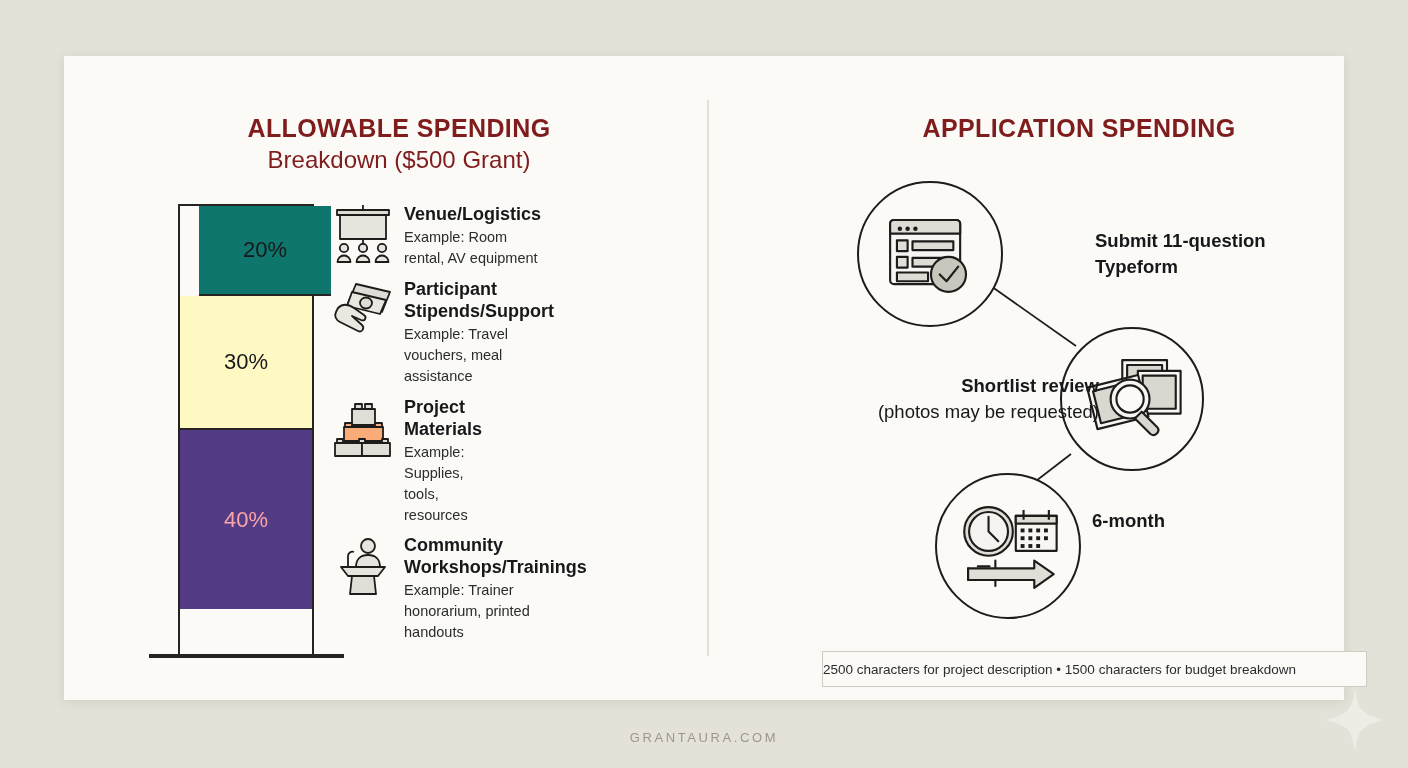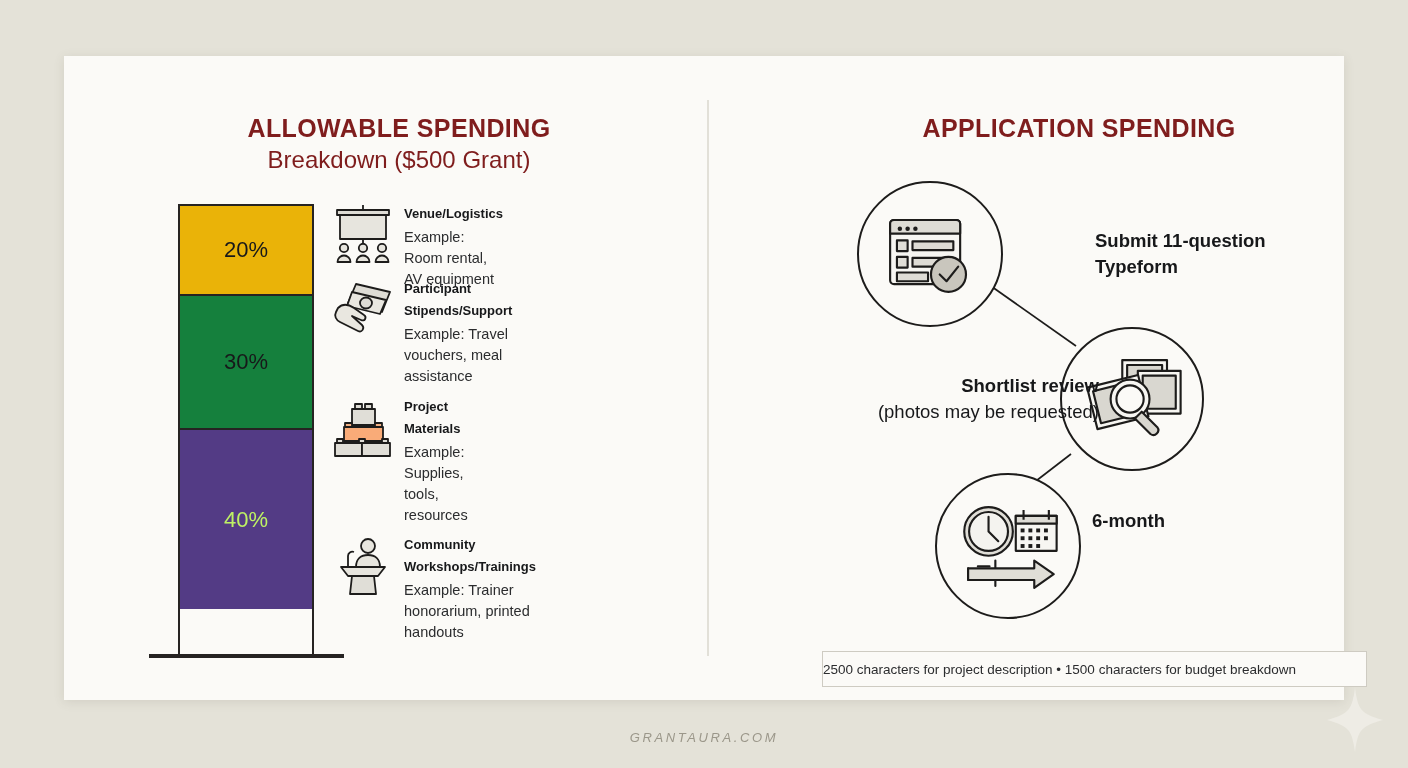--- a/index.html
+++ b/index.html
@@ -68,42 +68,42 @@
   }
   .seg {
     position: relative;
     width: 100%;
     display: flex; align-items: center; justify-content: center;
     border-bottom: 2px solid #262322;
   }
   .seg:last-child { border-bottom: none; }
   .seg span { font-size: 22px; }
   #seg-0 { height: 10%; background: #7ca67e; }
-  #seg-1 { height: 20%; background: #eab308; }
-  #seg-2 { height: 30%; background: #15803d; }
+  #seg-1 { height: 20%; background: #0f766e; margin-left: 19px; }
+  #seg-2 { height: 30%; background: #fef9c3; }
   #seg-3 { height: 40%; background: #533b85; }
   #seg-0 span, #seg-1 span, #seg-2 span { color: #17181a; }
-  #seg-3 span { color: #bef264; }
+  #seg-3 span { color: #fca5a5; }
 
   #bar-base {
     position: absolute;
     left: 85px; top: 598px;
     width: 195px; height: 4px;
     background: #262322;
   }
 
   
   .legend-item { position: absolute; }
   .legend-icon {
     position: absolute; left: 0; top: 0;
     width: 62px; height: 62px;
   }
   .legend-text { position: absolute; left: 72px; top: 0; }
   .legend-text .lbl {
-    font-size: 13px; font-weight: bold; color: #17181a;
+    font-size: 18px; font-weight: bold; color: #17181a;
     line-height: 22px;
   }
   .legend-text .ex {
     font-size: 14.5px; color: #2b2c2e;
     line-height: 21px; margin-top: 2px;
   }
   #leg-0 { left: 268px; top: 147px; }
   #leg-1 { left: 268px; top: 222px; }
   #leg-2 { left: 268px; top: 340px; }
   #leg-3 { left: 268px; top: 478px; }
@@ -139,21 +139,20 @@
     background: #fbfaf7;
     display: flex; align-items: center; justify-content: flex-start;
   }
   #note span { font-size: 13.5px; color: #2b2c2e; white-space: nowrap; }
 
   
   #footer {
     position: absolute;
     left: 0; top: 728px; width: 1408px;
     text-align: center;
-    font-style: italic;
   }
   #footer span {
     font-size: 13px; letter-spacing: 2.6px;
     color: #9b978a;
   }
 </style>
 </head>
 <body>
 
 <div id="stage">

